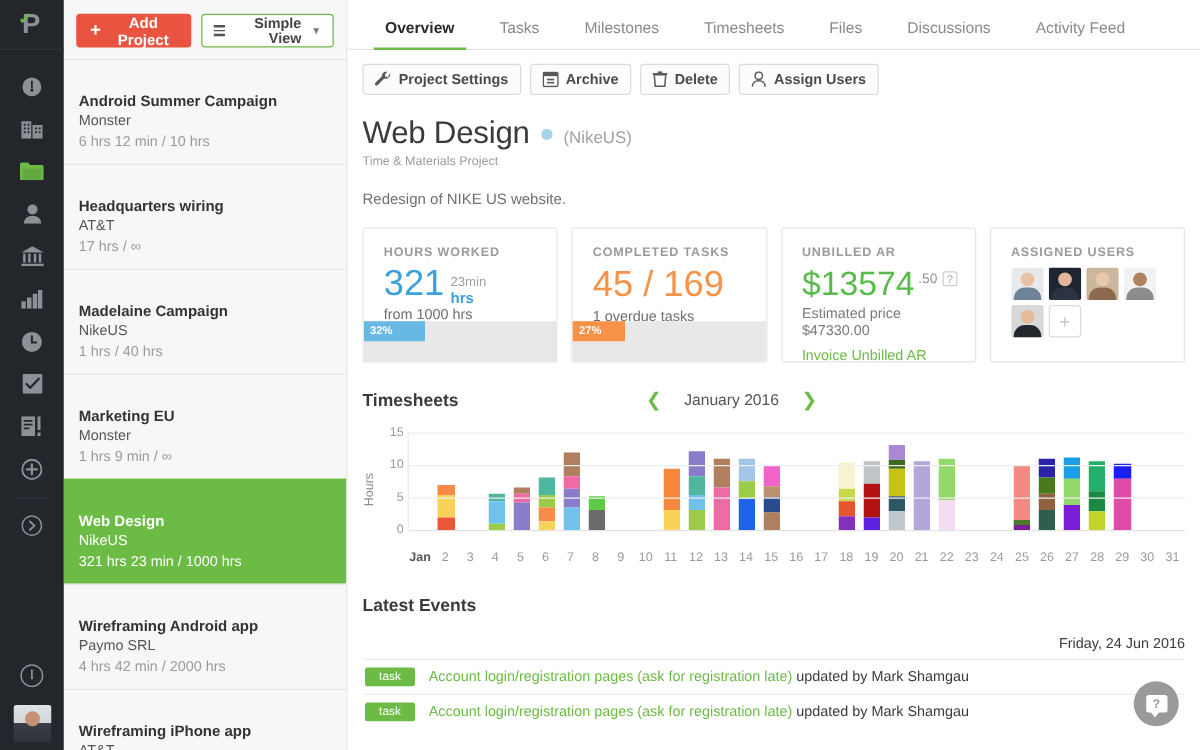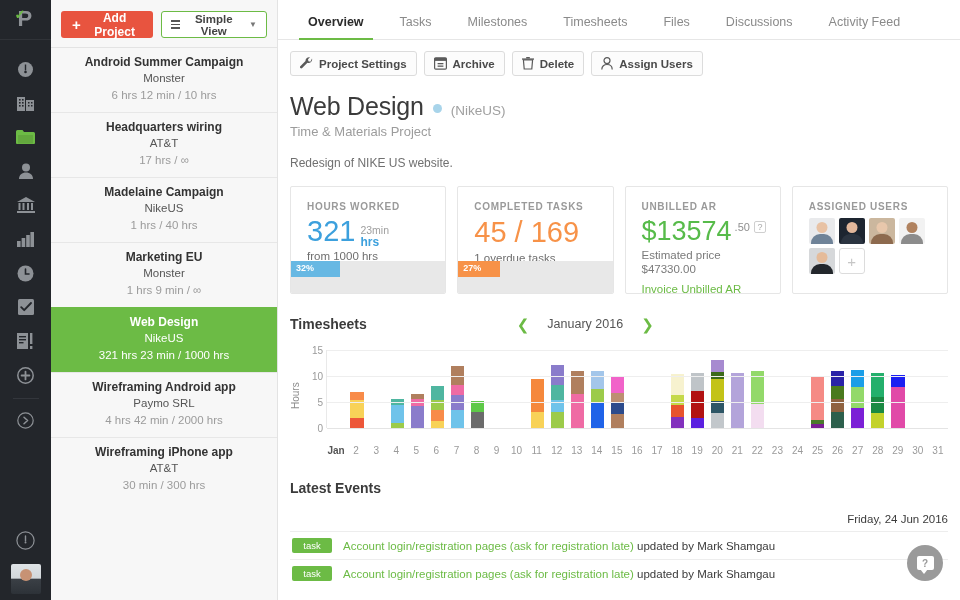--- a/index.html
+++ b/index.html
@@ -67,39 +67,39 @@
     font-size:12px; font-weight:bold; padding:0 11px; height:27px;
     display:flex; align-items:center; gap:6px; cursor:pointer;
     font-family:"Liberation Sans", sans-serif;
   }
   .btn-add .plus { font-size:15px; font-weight:bold; line-height:1; }
   .btn-view {
     background:#fff; border:1px solid #6cbb45; border-radius:3px;
     font-size:11.5px; font-weight:bold; color:#444; height:27px;
     display:flex; align-items:center; gap:6px; padding:0 9px; cursor:pointer;
     font-family:"Liberation Sans", sans-serif;
+    text-align:right;
   }
   .btn-view .caret { font-size:8px; color:#777; margin-left:2px; }
   .lines-icon { display:inline-block; width:11px; }
   .lines-icon i { display:block; height:1.5px; background:#555; margin-bottom:2px; }
   .lines-icon i:last-child{ margin-bottom:0; }
 
   .projcol-head {
     display:flex; align-items:center; justify-content:space-between;
     padding:4px 12px 9px 12px; color:#999; font-size:11.5px;
   }
   .projcol-head .ttl { display:flex; align-items:center; gap:4px; }
   .projcol-head .ttl .up { font-size:8px; color:#777; }
   .projcol-head .acts { display:flex; gap:12px; align-items:center; color:#9a9a9a; }
 
   .plist { flex:1; overflow:hidden; }
   .pitem {
-    border-top:1px solid #e7e7e7; padding:6px 12px 8px 12px; cursor:pointer;
+    border-top:1px solid #e7e7e7; padding:25px 12px 8px 12px; cursor:pointer;
     background:#f7f7f7;
-    text-align:center;
   }
   .pitem:first-child{ border-top:1px solid #e3e3e3; }
   .pitem .pname { font-size:12px; font-weight:bold; color:#333; line-height:16px; }
   .pitem .pclient { font-size:11.5px; color:#555; line-height:17px; }
   .pitem .phours { font-size:11.5px; color:#9b9b9b; line-height:17px; }
   .pitem.sel { background:#6cbb45; border-top-color:#6cbb45; }
   .pitem.sel .pname, .pitem.sel .pclient, .pitem.sel .phours { color:#fff; }
 
   
   .main { flex:1; background:#fff; display:flex; flex-direction:column; overflow:hidden; position:relative; }
@@ -121,21 +121,21 @@
     font-family:"Liberation Sans", sans-serif;
   }
   .tbtn svg { display:block; }
 
   .scroll { flex:1; overflow:hidden; padding:0 12px 0 12px; }
 
   .title-row { display:flex; align-items:baseline; gap:9px; margin-top:5px; }
   .ptitle { font-size:25px; color:#3b3b3b; font-weight:normal; letter-spacing:-0.2px; }
   .dot { width:9px; height:9px; border-radius:50%; background:#a8d4ea; display:inline-block; position:relative; top:-2px; }
   .pclient-big { font-size:13.5px; color:#a0a0a0; }
-  .psub { font-size:13px; color:#9c9c9c; margin-top:3px; }
+  .psub { font-size:10px; color:#9c9c9c; margin-top:3px; }
   .pdesc { font-size:12px; color:#707070; margin-top:17px; }
 
   .cards { display:flex; gap:11px; margin-top:16px; }
   .card {
     flex:1; border:1px solid #e6e6e6; background:#fff; border-radius:2px;
     height:108px; position:relative; overflow:hidden;
   }
   .card .clab {
     font-size:10px; font-weight:bold; color:#9a9a9a; letter-spacing:0.7px;
     padding:14px 0 0 16px; text-transform:uppercase;

